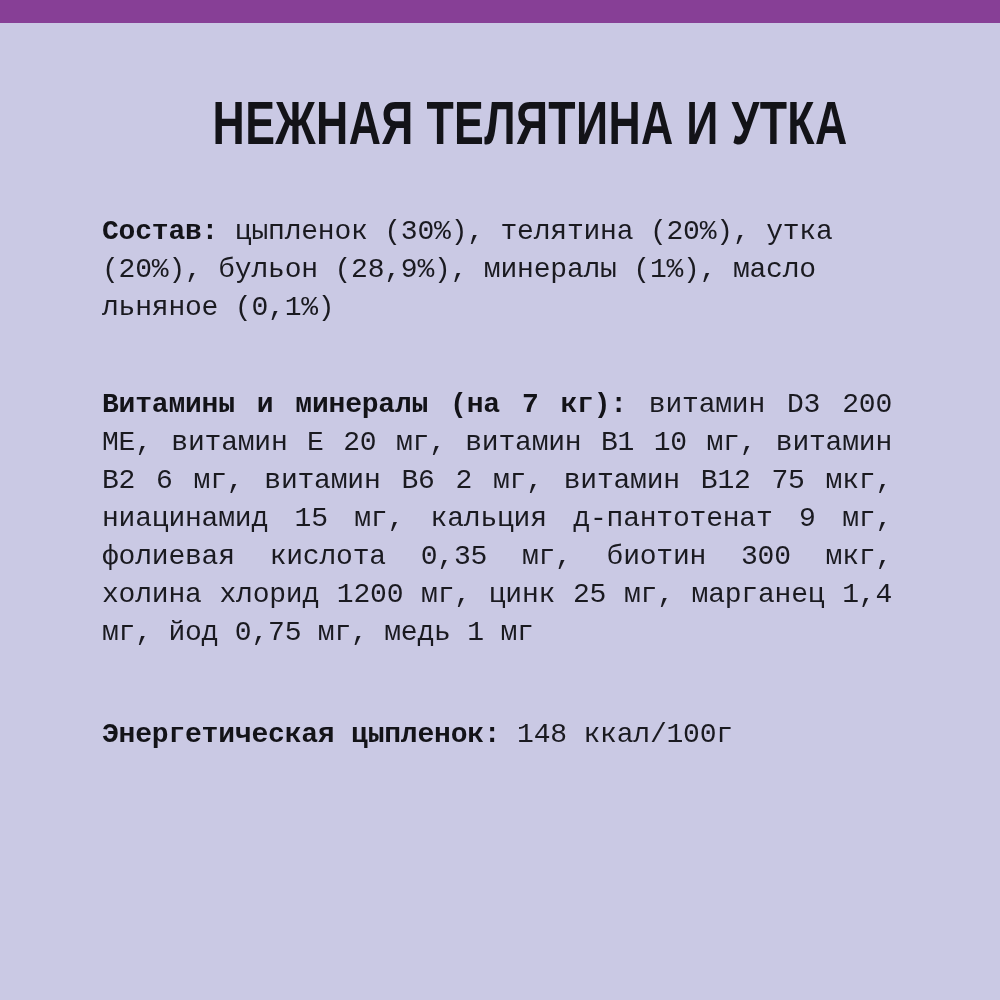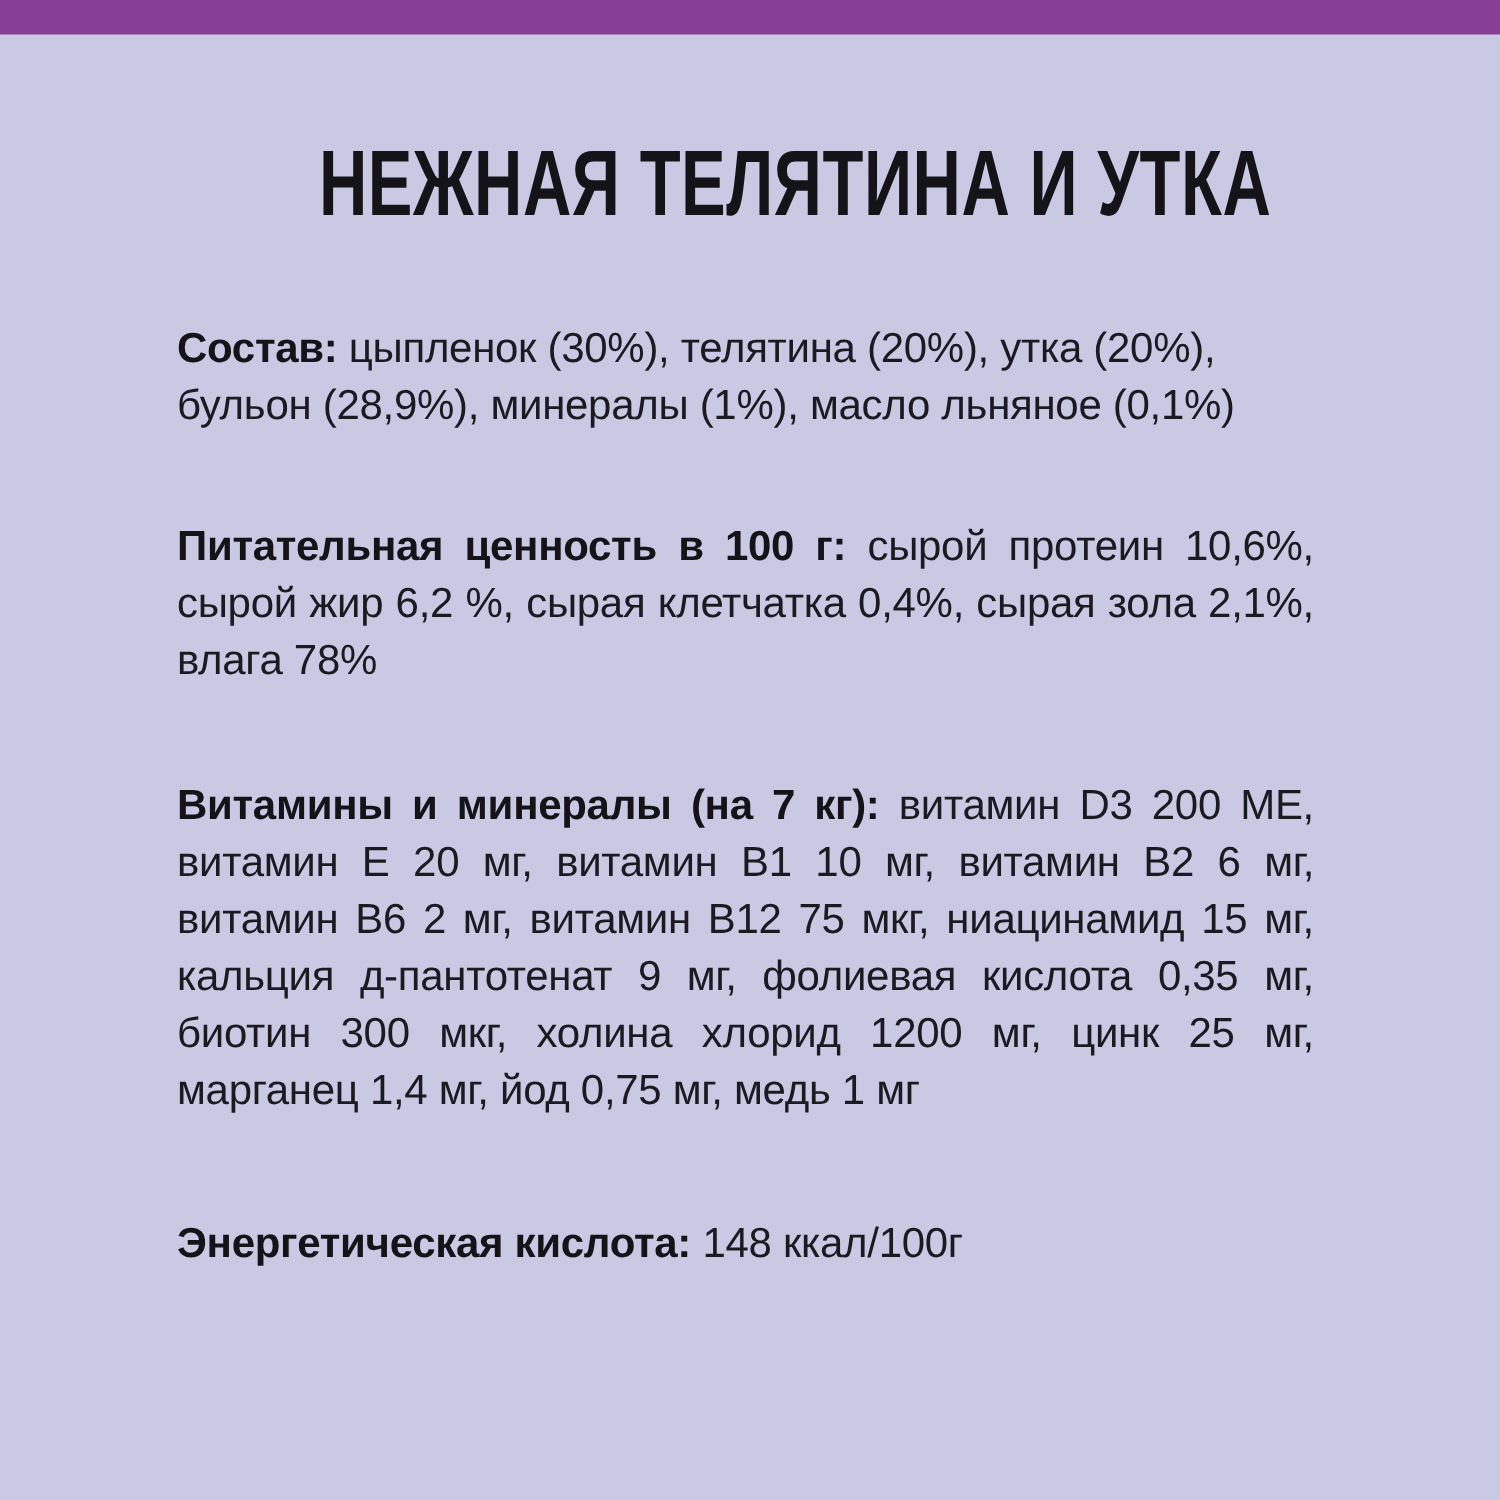--- a/index.html
+++ b/index.html
@@ -32,21 +32,22 @@
     color: #131318;
     white-space: nowrap;
     letter-spacing: 0.5px;
     transform: scaleX(0.72);
     transform-origin: 50% 50%;
   }
   .para {
     font-size: 28px;
     line-height: 38px;
     letter-spacing: -0.2px;
-    margin: 16px;
+    margin: 0;
+    font-family: Liberation Mono, monospace;
   }
   .para strong {
     font-weight: 700;
     color: #131318;
   }
   .align-left { text-align: left; }
   .align-justify { text-align: justify; }
   .p1 { margin-top: 59px; }
   .p2 { margin-top: 56px; }
   .p3 { margin-top: 59px; }
@@ -58,28 +59,24 @@
 <div class="page">
   <div class="top-bar"></div>
   <div class="content">
     <h1 class="title">НЕЖНАЯ ТЕЛЯТИНА И УТКА</h1>
 
     <p class="para align-left p1">
       <strong>Состав:</strong>
       <span>цыпленок (30%), телятина (20%), утка (20%), бульон (28,9%), минералы (1%), масло льняное (0,1%)</span>
     </p>
 
-    <p class="para align-justify p2">
-      <strong>Питательная ценность в 100 г:</strong>
-      <span>сырой протеин 10,6%, сырой жир 6,2 %, сырая клетчатка 0,4%, сырая зола 2,1%, влага 78%</span>
-    </p>
 
     <p class="para align-justify p3">
       <strong>Витамины и минералы (на 7 кг):</strong>
       <span>витамин D3 200 МЕ, витамин Е 20 мг, витамин В1 10 мг, витамин В2 6 мг, витамин В6 2 мг, витамин В12 75 мкг, ниацинамид 15 мг, кальция д-пантотенат 9 мг, фолиевая кислота 0,35 мг, биотин 300 мкг, холина хлорид 1200 мг, цинк 25 мг, марганец 1,4 мг, йод 0,75 мг, медь 1 мг</span>
     </p>
 
     <p class="para align-left p4">
-      <strong>Энергетическая кислота:</strong>
+      <strong>Энергетическая цыпленок:</strong>
       <span>148 ккал/100г</span>
     </p>
   </div>
 </div>
 
 </body></html>

